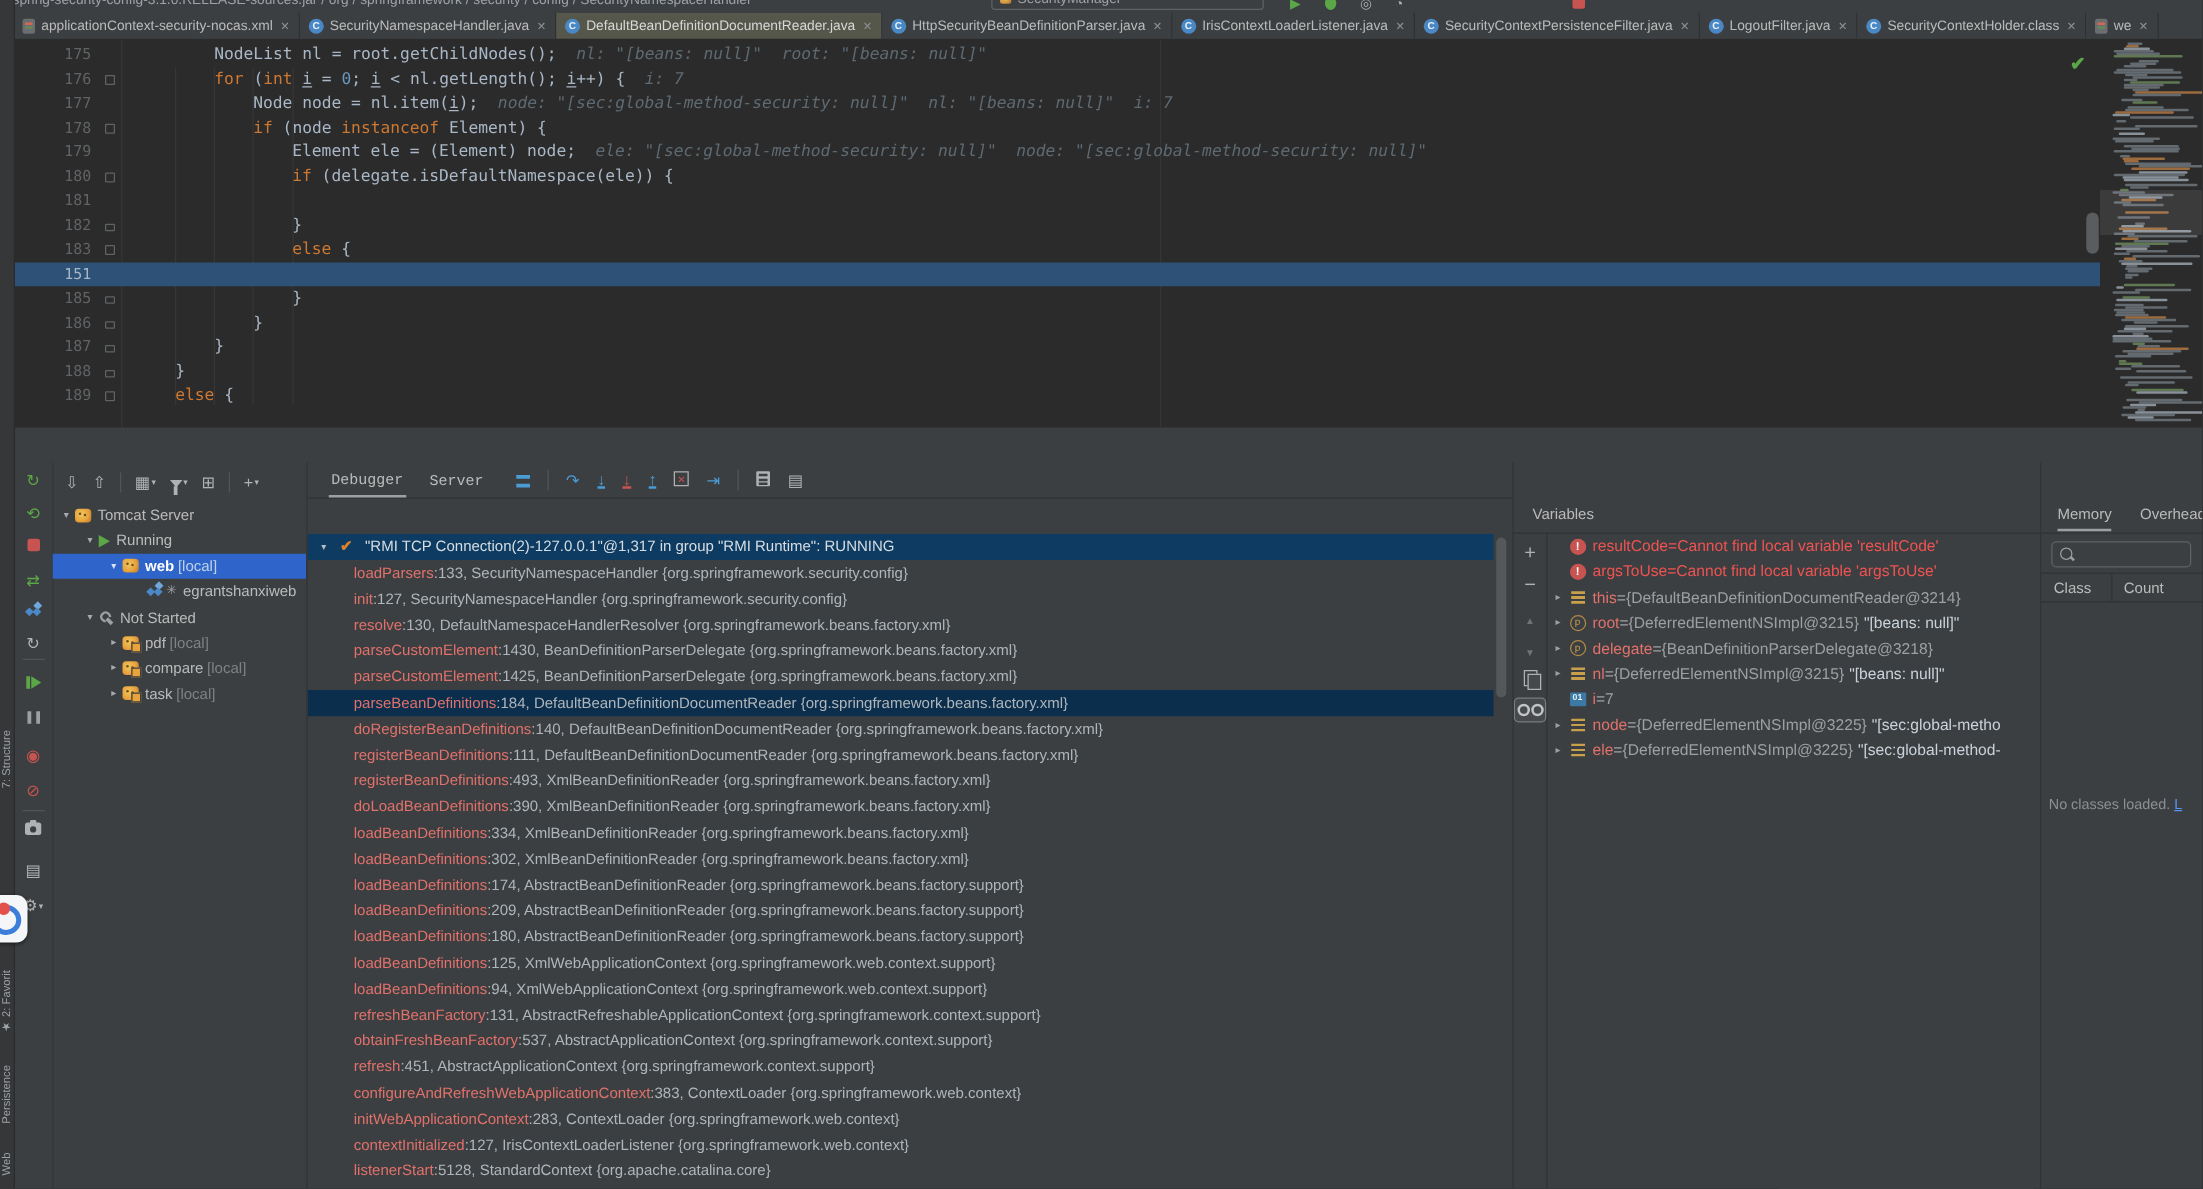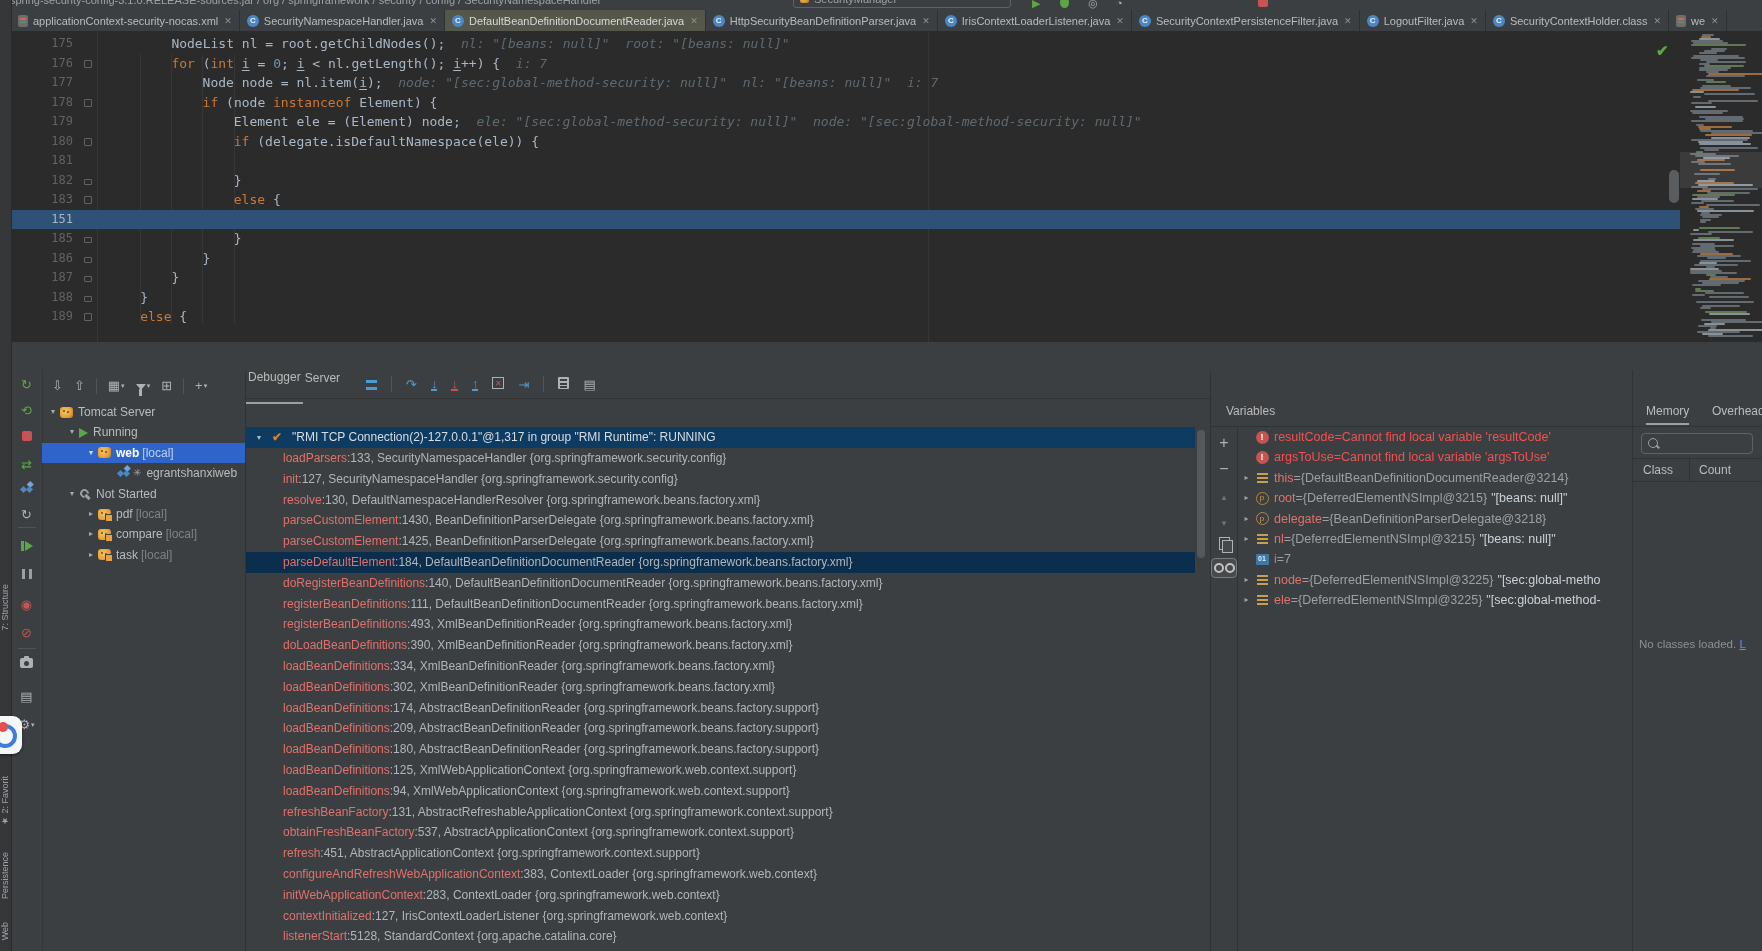--- a/index.html
+++ b/index.html
@@ -113,21 +113,21 @@
   .tr-chev{width:14px;font-size:8px;color:#A7ABB0;text-align:center;flex:0 0 auto;}
   .tree-row.selected .tr-chev{color:#D7E2F4;}
   .tr-icon{margin-right:5px;display:inline-flex;align-items:center;flex:0 0 auto;}
   .tr-suffix{color:#7E8285;margin-left:3px;}
   .tree-row.selected .tr-suffix{color:#BFD1EC;}
   .tree-row.bold .tr-label{font-weight:bold;}
   .spin{color:#9DA0A3;font-size:10px;margin-left:2px;}
   
   .dbg-tabs{position:absolute;left:246px;top:370px;width:964px;height:28px;border-bottom:1px solid #323232;
        display:flex;align-items:center;font-size:12px;color:#BBBBBB;}
-  .dbg-tab{padding:6px 2px 18px 2px;}
+  .dbg-tab{margin-left:17px;padding:6px 2px 5px 2px;font-family:Liberation Mono, monospace;}
   .dbg-tab.active{border-bottom:2px solid #9DA0A3;}
   .dbg-actions{display:flex;align-items:center;gap:14px;margin-left:24px;}
   .dbg-actions .ti{font-size:13px;line-height:13px;}
   .bar-under{border-bottom:2px solid currentColor;padding-bottom:0px;line-height:10px;display:inline-block;}
   .frames-tabs{position:absolute;left:246px;top:398px;width:964px;height:28px;border-bottom:1px solid #323232;
        display:flex;align-items:center;font-size:12px;color:#BBBBBB;}
   .vt-tab{margin-left:17px;padding:6px 2px 4px 2px;}
   .vt-tab.active{border-bottom:2px solid #9DA0A3;}
   .frames-list{position:absolute;left:246px;top:427px;width:949px;height:524px;overflow:hidden;font-size:12px;}
   .thread-row{height:21px;line-height:21px;background:#0E3B61;color:#D6DDE3;position:relative;padding-left:46px;white-space:nowrap;}
@@ -527,21 +527,21 @@
       <span class="tchev">▾</span>
       <span class="tcheck">✔</span>
       <span>"RMI TCP Connection(2)-127.0.0.1"@1,317 in group "RMI Runtime": RUNNING</span>
     </div>
     <div id="framesRows">
         <div class="frame-row"><span class="fm">loadParsers</span><span class="fr">:133, SecurityNamespaceHandler {org.springframework.security.config}</span></div>
         <div class="frame-row"><span class="fm">init</span><span class="fr">:127, SecurityNamespaceHandler {org.springframework.security.config}</span></div>
         <div class="frame-row"><span class="fm">resolve</span><span class="fr">:130, DefaultNamespaceHandlerResolver {org.springframework.beans.factory.xml}</span></div>
         <div class="frame-row"><span class="fm">parseCustomElement</span><span class="fr">:1430, BeanDefinitionParserDelegate {org.springframework.beans.factory.xml}</span></div>
         <div class="frame-row"><span class="fm">parseCustomElement</span><span class="fr">:1425, BeanDefinitionParserDelegate {org.springframework.beans.factory.xml}</span></div>
-        <div class="frame-row selected"><span class="fm">parseDefaultElement</span><span class="fr">:184, DefaultBeanDefinitionDocumentReader {org.springframework.beans.factory.xml}</span></div>
+        <div class="frame-row selected"><span class="fm">parseBeanDefinitions</span><span class="fr">:184, DefaultBeanDefinitionDocumentReader {org.springframework.beans.factory.xml}</span></div>
         <div class="frame-row"><span class="fm">doRegisterBeanDefinitions</span><span class="fr">:140, DefaultBeanDefinitionDocumentReader {org.springframework.beans.factory.xml}</span></div>
         <div class="frame-row"><span class="fm">registerBeanDefinitions</span><span class="fr">:111, DefaultBeanDefinitionDocumentReader {org.springframework.beans.factory.xml}</span></div>
         <div class="frame-row"><span class="fm">registerBeanDefinitions</span><span class="fr">:493, XmlBeanDefinitionReader {org.springframework.beans.factory.xml}</span></div>
         <div class="frame-row"><span class="fm">doLoadBeanDefinitions</span><span class="fr">:390, XmlBeanDefinitionReader {org.springframework.beans.factory.xml}</span></div>
         <div class="frame-row"><span class="fm">loadBeanDefinitions</span><span class="fr">:334, XmlBeanDefinitionReader {org.springframework.beans.factory.xml}</span></div>
         <div class="frame-row"><span class="fm">loadBeanDefinitions</span><span class="fr">:302, XmlBeanDefinitionReader {org.springframework.beans.factory.xml}</span></div>
         <div class="frame-row"><span class="fm">loadBeanDefinitions</span><span class="fr">:174, AbstractBeanDefinitionReader {org.springframework.beans.factory.support}</span></div>
         <div class="frame-row"><span class="fm">loadBeanDefinitions</span><span class="fr">:209, AbstractBeanDefinitionReader {org.springframework.beans.factory.support}</span></div>
         <div class="frame-row"><span class="fm">loadBeanDefinitions</span><span class="fr">:180, AbstractBeanDefinitionReader {org.springframework.beans.factory.support}</span></div>
         <div class="frame-row"><span class="fm">loadBeanDefinitions</span><span class="fr">:125, XmlWebApplicationContext {org.springframework.web.context.support}</span></div>

